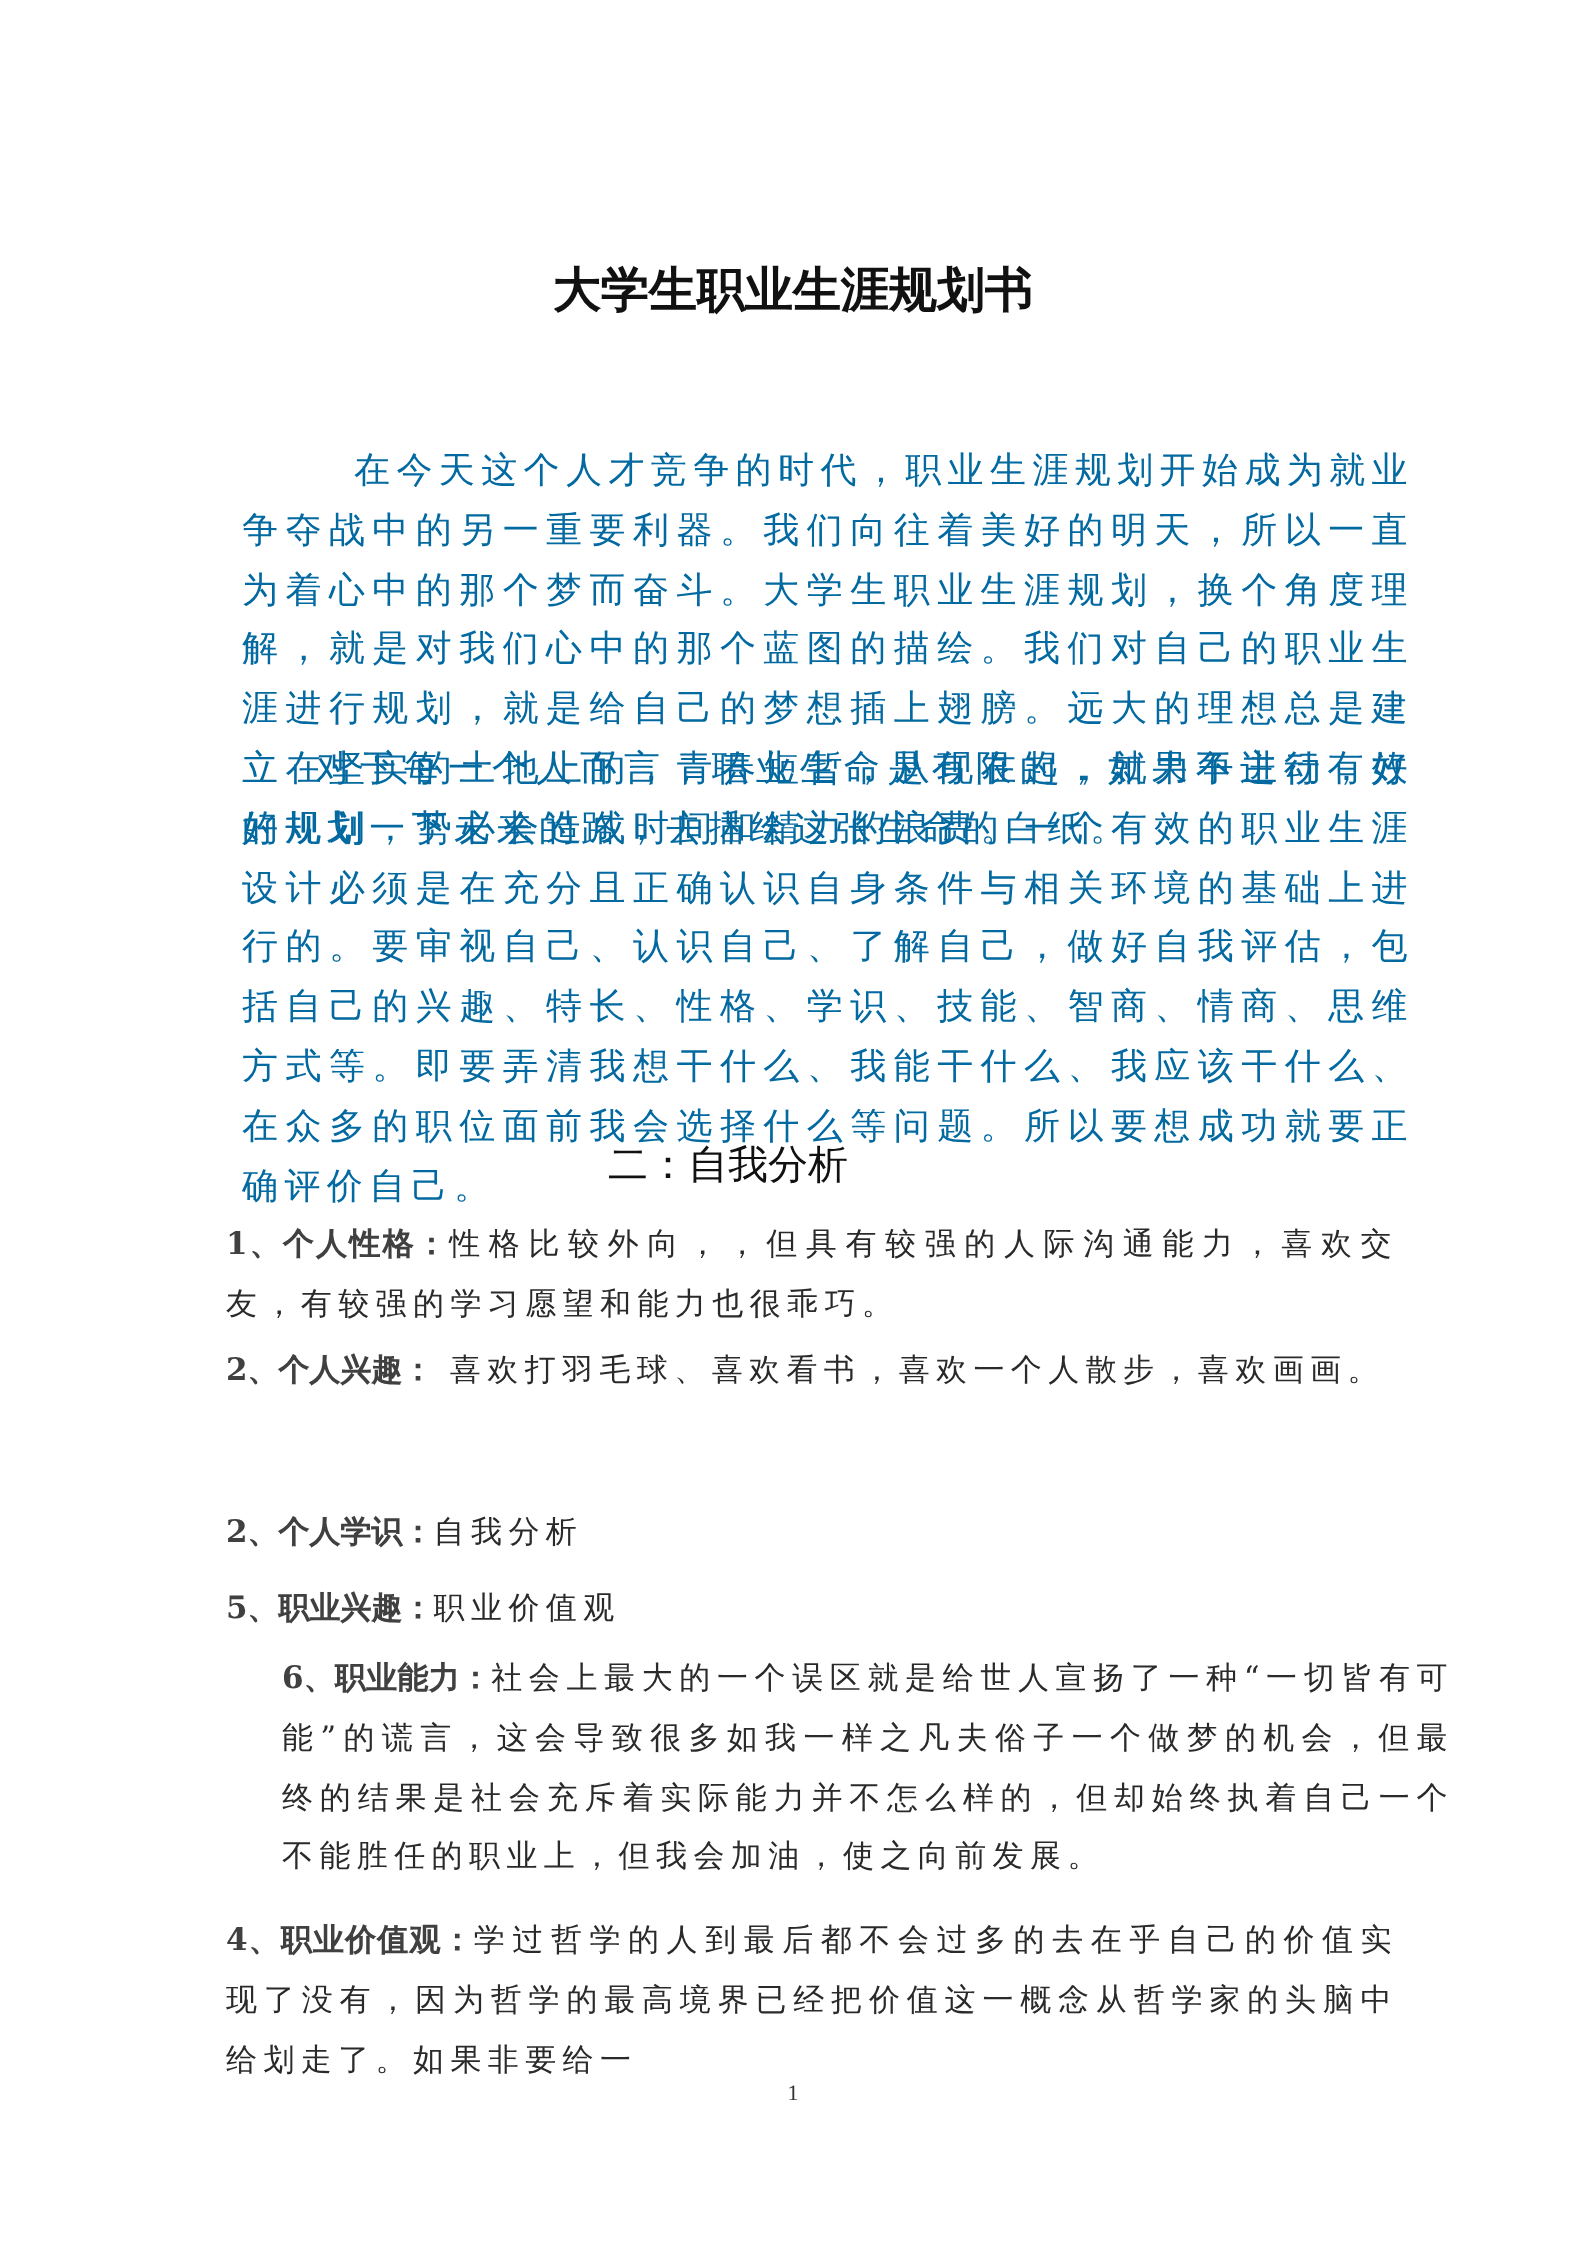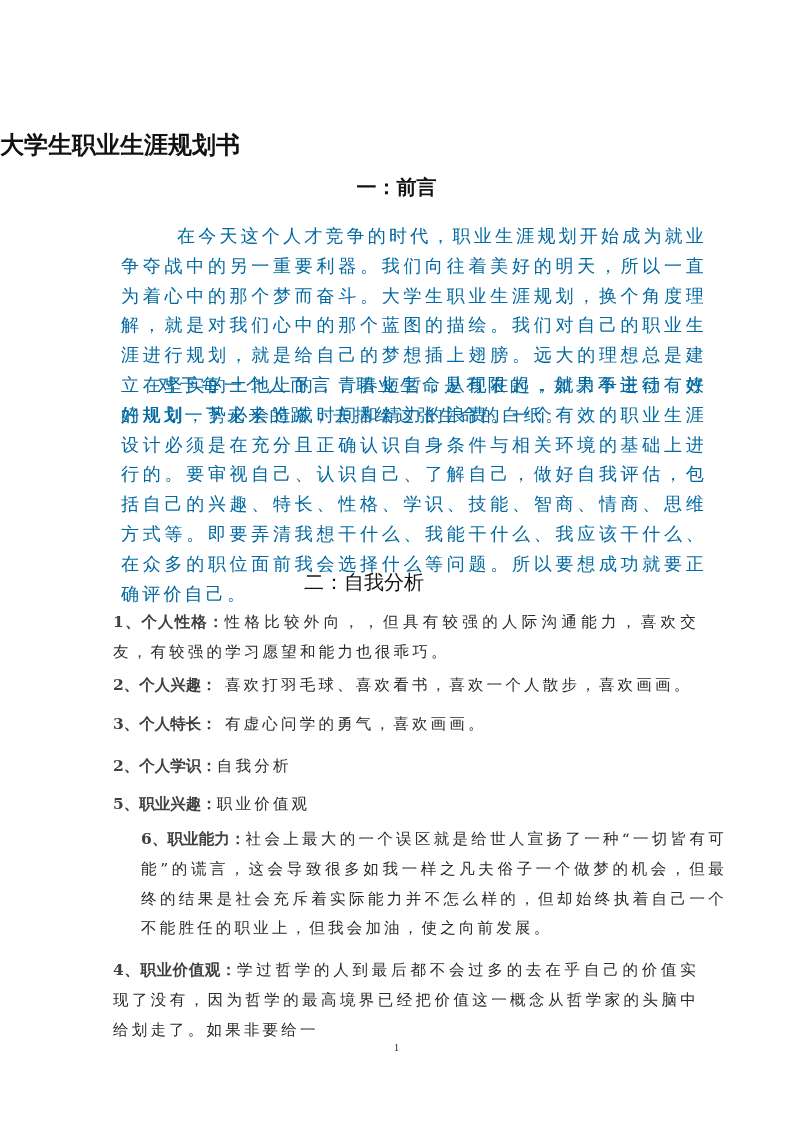--- a/index.html
+++ b/index.html
@@ -1,19 +1,19 @@
 <!DOCTYPE html>
 <html><head>
 <meta charset="utf-8">
 <style>
   html, body { margin: 0; padding: 0; background: #ffffff; }
   body { width: 793px; height: 1122px; position: relative; overflow: hidden;
          font-family: "DejaVu Serif", "Liberation Serif", serif; color: #222; }
   .page { position: absolute; left: 0; top: 0; width: 793px; height: 1122px; background: #fff; }
-  .title { position: absolute; left: 0; width: 793px; top: 128px; text-align: left;
+  .title { position: absolute; left: 0; width: 793px; top: 128px; text-align: center;
            font-family: "DejaVu Sans", "Liberation Sans", sans-serif; font-weight: bold;
            font-size: 24px; letter-spacing: 0px; color: #111; line-height: 34px; }
   .h1 { position: absolute; left: 0; width: 793px; top: 172px; text-align: center;
         font-family: "DejaVu Sans", "Liberation Sans", sans-serif; font-weight: bold;
         font-size: 20px; color: #111; line-height: 30px; }
   .h2 { position: absolute; left: 0; width: 728px; top: 567px; text-align: center;
         font-family: "DejaVu Sans", "Liberation Sans", sans-serif; font-weight: normal;
         font-size: 20px; color: #111; line-height: 30px; }
   .para { position: absolute; left: 121px; width: 586px; font-size: 18px; line-height: 29.8px;
           letter-spacing: 3.2px; color: #0369a1; text-align: justify; word-break: break-all; }
@@ -24,35 +24,31 @@
   .item .label { font-weight: bold; color: #404040; letter-spacing: 0px;
                  font-family: "DejaVu Serif", "Liberation Serif", serif; }
   .pagenum { position: absolute; left: 0; width: 793px; top: 1041px; text-align: center;
              font-size: 11px; color: #333; font-family: "Liberation Serif", serif; }
 </style>
 </head>
 <body>
 
 <div class="page">
   <div class="title">大学生职业生涯规划书</div>
-  <div class="h1">一：前言</div>
 
   <div class="para indent1" style="top:221px;">在今天这个人才竞争的时代，职业生涯规划开始成为就业争夺战中的另一重要利器。我们向往着美好的明天，所以一直为着心中的那个梦而奋斗。大学生职业生涯规划，换个角度理解，就是对我们心中的那个蓝图的描绘。我们对自己的职业生涯进行规划，就是给自己的梦想插上翅膀。远大的理想总是建立在坚实的土地上的，青春短暂，从现在起，就力争主动，好好规划一下未来的路，去描绘这张生命的白纸。</div>
   <div class="para indent2" style="top:370px;">对于每一个人而言，职业生命是有限的，如果不进行有效的规划，势必会造成时间和精力的浪费。一个有效的职业生涯设计必须是在充分且正确认识自身条件与相关环境的基础上进行的。要审视自己、认识自己、了解自己，做好自我评估，包括自己的兴趣、特长、性格、学识、技能、智商、情商、思维方式等。即要弄清我想干什么、我能干什么、我应该干什么、在众多的职位面前我会选择什么等问题。所以要想成功就要正确评价自己。</div>
 
   <div class="h2">二：自我分析</div>
 
   <div class="item" style="top:607px;">
     <span class="label">1、个人性格：</span><span>性格比较外向，，但具有较强的人际沟通能力，喜欢交友，有较强的学习愿望和能力也很乖巧。</span>
   </div>
   <div class="item" style="top:670px;">
     <span class="label">2、个人兴趣：</span><span> 喜欢打羽毛球、喜欢看书，喜欢一个人散步，喜欢画画。</span>
-  </div>
-  <div class="item" style="top:709px;">
-    <span class="label">3、个人特长：</span><span> 有虚心问学的勇气，喜欢画画。</span>
   </div>
   <div class="item" style="top:751px;">
     <span class="label">2、个人学识：</span><span>自我分析</span>
   </div>
   <div class="item" style="top:789px;">
     <span class="label">5、职业兴趣：</span><span>职业价值观</span>
   </div>
   <div class="item" style="top:824px;margin-left:28px;">
     <span class="label">6、职业能力：</span><span>社会上最大的一个误区就是给世人宣扬了一种“一切皆有可能”的谎言，这会导致很多如我一样之凡夫俗子一个做梦的机会，但最终的结果是社会充斥着实际能力并不怎么样的，但却始终执着自己一个不能胜任的职业上，但我会加油，使之向前发展。</span>
   </div>

